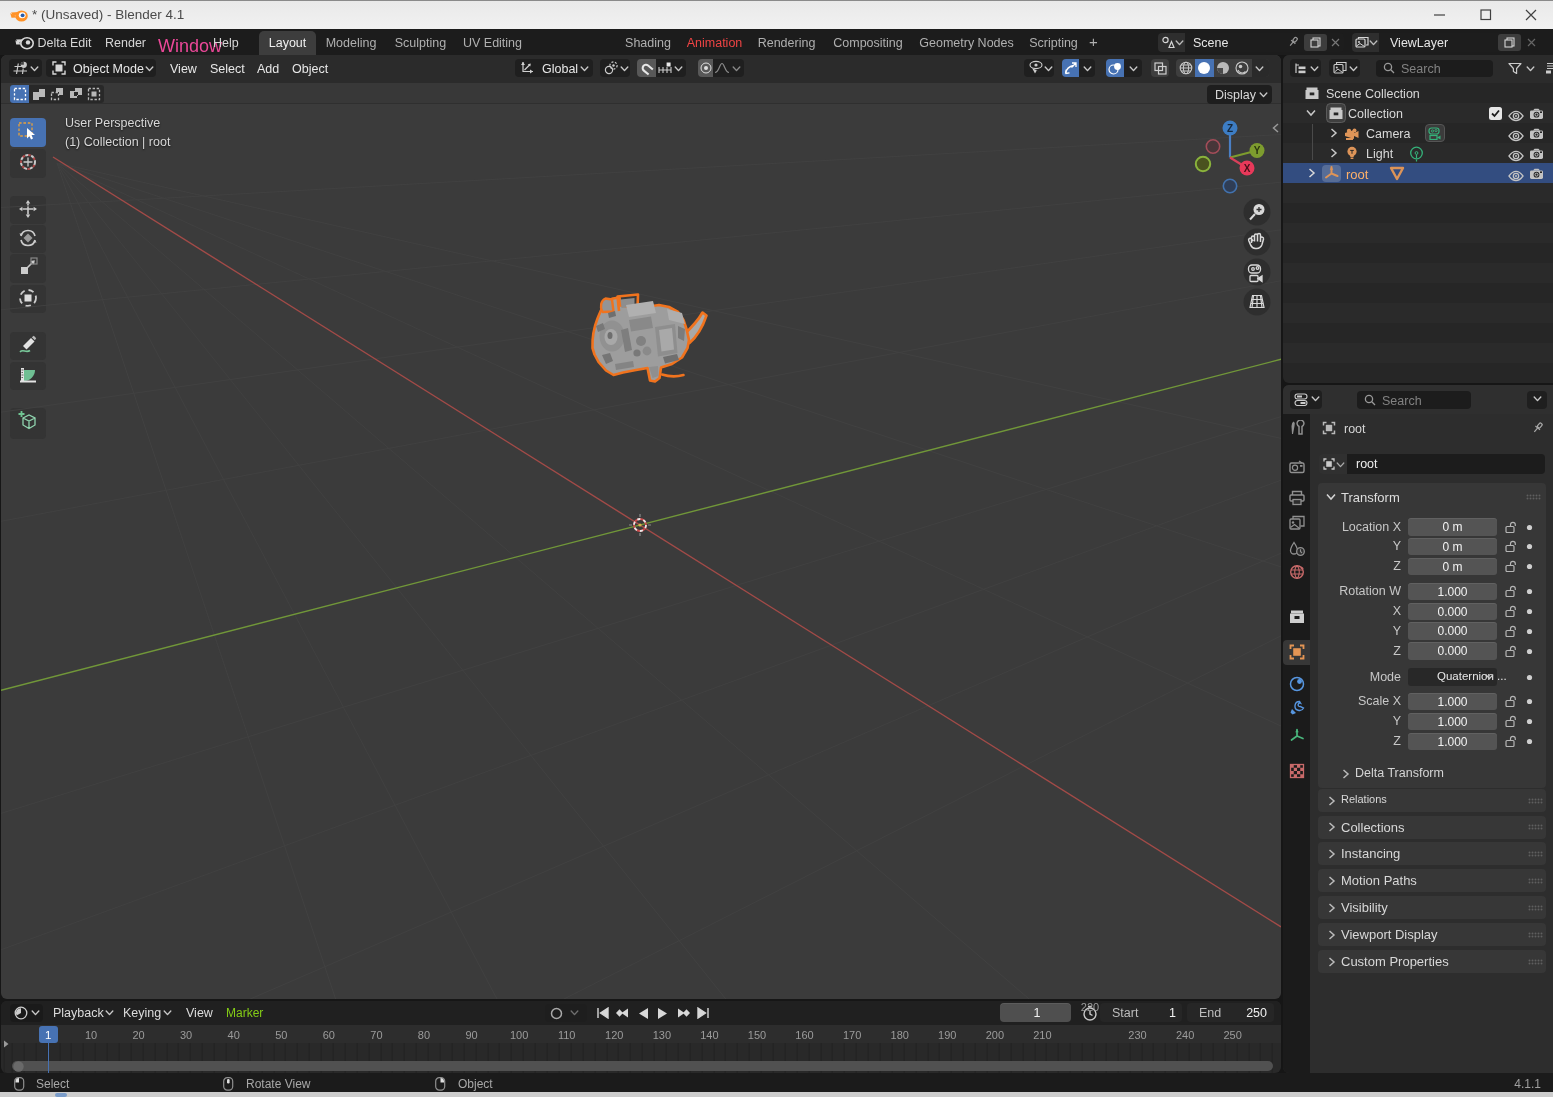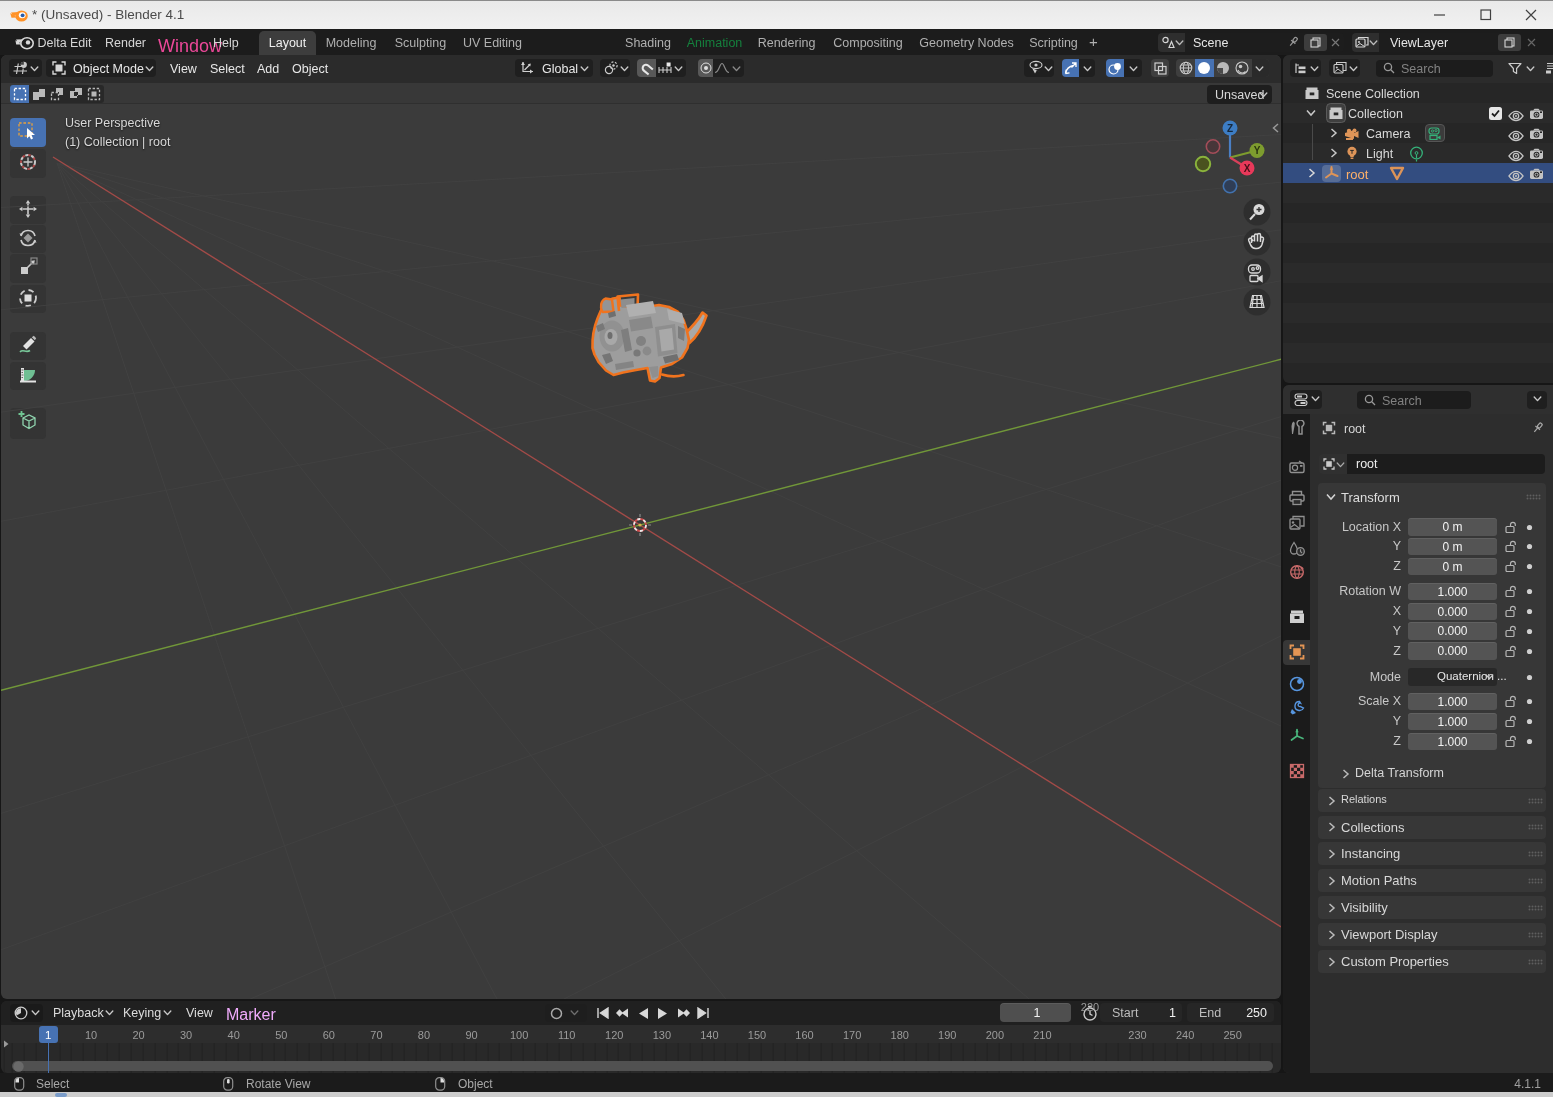--- a/index.html
+++ b/index.html
@@ -34,21 +34,21 @@
 <div style="position:absolute;left:105px;top:35.5px;font-size:12.5px;color:#d6d6d6;font-weight:400;white-space:nowrap;">Render</div>
 <div style="position:absolute;left:158px;top:35.5px;font-size:18px;color:#ec4899;font-weight:400;white-space:nowrap;">Window</div>
 <div style="position:absolute;left:213px;top:35.5px;font-size:12.5px;color:#d6d6d6;font-weight:400;white-space:nowrap;">Help</div>
 <div style="position:absolute;left:259px;top:31px;width:57px;height:24px;background:#3d3d3d;border-radius:5px 5px 0 0;"></div>
 <div style="position:absolute;left:287.5px;top:35.5px;transform:translateX(-50%);font-size:12.5px;color:#f0f0f0;white-space:nowrap;">Layout</div>
 <div style="position:absolute;left:351px;top:35.5px;transform:translateX(-50%);font-size:12.5px;color:#b0b0b0;white-space:nowrap;">Modeling</div>
 <div style="position:absolute;left:420.5px;top:35.5px;transform:translateX(-50%);font-size:12.5px;color:#b0b0b0;white-space:nowrap;">Sculpting</div>
 <div style="position:absolute;left:492.5px;top:35.5px;transform:translateX(-50%);font-size:12.5px;color:#b0b0b0;white-space:nowrap;">UV Editing</div>
 <div style="position:absolute;left:573.5px;top:35.5px;transform:translateX(-50%);font-size:12.5px;color:#b0b0b0;white-space:nowrap;margin-top:18px;">Texture Paint</div>
 <div style="position:absolute;left:648px;top:35.5px;transform:translateX(-50%);font-size:12.5px;color:#b0b0b0;white-space:nowrap;">Shading</div>
-<div style="position:absolute;left:714.5px;top:35.5px;transform:translateX(-50%);font-size:12.5px;color:#15803d;white-space:nowrap;">Animation</div>
+<div style="position:absolute;left:714.5px;top:35.5px;transform:translateX(-50%);font-size:12.5px;color:#ef4444;white-space:nowrap;">Animation</div>
 <div style="position:absolute;left:786.5px;top:35.5px;transform:translateX(-50%);font-size:12.5px;color:#b0b0b0;white-space:nowrap;">Rendering</div>
 <div style="position:absolute;left:868px;top:35.5px;transform:translateX(-50%);font-size:12.5px;color:#b0b0b0;white-space:nowrap;">Compositing</div>
 <div style="position:absolute;left:966.5px;top:35.5px;transform:translateX(-50%);font-size:12.5px;color:#b0b0b0;white-space:nowrap;">Geometry Nodes</div>
 <div style="position:absolute;left:1053.5px;top:35.5px;transform:translateX(-50%);font-size:12.5px;color:#b0b0b0;white-space:nowrap;">Scripting</div>
 <div style="position:absolute;left:1089px;top:33px;font-size:15px;color:#b0b0b0;font-weight:400;white-space:nowrap;">+</div>
 <div style="position:absolute;left:1158px;top:33px;width:186px;height:19px;background:#1d1d1d;border-radius:4px;"></div>
 <div style="position:absolute;left:1158px;top:33px;width:27px;height:19px;background:#2e2e2e;border-radius:4px 0 0 4px;"></div>
 <svg style="position:absolute;left:1161px;top:36px" width="14" height="13" viewBox="0 0 14 13">
       <circle cx="4.5" cy="4" r="2.6" fill="none" stroke="#d5d5d5" stroke-width="1.2"></circle>
 <path d="M8 11.5 L10.5 5.5 L13 11.5 Z" fill="none" stroke="#d5d5d5" stroke-width="1.2"></path>
@@ -232,21 +232,21 @@
       <path d="M6 1 h7 v7 h-4 v-3 h-3 Z" fill="#b8b8b8"></path>
     </svg>
 <svg style="position:absolute;left:68.5px;top:87px" width="14" height="14" viewBox="0 0 14 14">
       <path d="M1 4 h5 v-3 h7 v7 h-5 v3 h-7 Z M5 5 h4 v4 h-4 Z" fill="#b8b8b8" fill-rule="evenodd"></path>
     </svg>
 <svg style="position:absolute;left:87px;top:87px" width="14" height="14" viewBox="0 0 14 14">
       <rect x="1.5" y="1.5" width="11" height="11" stroke="#b8b8b8" fill="none" stroke-dasharray="2.4 1.7" stroke-width="1.3"></rect>
       <rect x="4.5" y="4.5" width="5" height="5" fill="#b8b8b8"></rect>
     </svg>
 <div style="position:absolute;left:1207px;top:85px;width:65px;height:18.5px;background:#1e1e1e;border-radius:4px;"></div>
-<div style="position:absolute;left:1215px;top:88px;font-size:12.5px;color:#d9d9d9;font-weight:400;white-space:nowrap;">Unsaved</div>
+<div style="position:absolute;left:1215px;top:88px;font-size:12.5px;color:#d9d9d9;font-weight:400;white-space:nowrap;">Display</div>
 <svg style="position:absolute;left:1259px;top:92px" width="9" height="6" viewBox="0 0 9 6">
       <path d="M1.2 1 L4.5 4.6 L7.8 1" fill="none" stroke="#c9c9c9" stroke-width="1.4" stroke-linecap="round" stroke-linejoin="round"></path>
     </svg>
 <div style="position:absolute;left:10px;top:118px;width:35.5px;height:28.5px;background:#4772b3;border-radius:4px;"></div>
     <svg style="position:absolute;left:18px;top:122px" width="20" height="20" viewBox="0 0 20 20">
       <rect x="1" y="1" width="13" height="13" fill="none" stroke="#e8a13c" stroke-width="1.3" stroke-dasharray="2.6 1.8"></rect>
 <path d="M9 6 L9 16.5 L11.5 14 L13 17.5 L15 16.5 L13.5 13 L17 13 Z" fill="#fff"></path>
     </svg>
 <div style="position:absolute;left:10px;top:149.3px;width:35.5px;height:28.5px;background:#343434;border-radius:4px;"></div>
     <svg style="position:absolute;left:18px;top:152px" width="20" height="20" viewBox="0 0 20 20">
@@ -918,21 +918,21 @@
     </svg>
 <div style="position:absolute;left:53px;top:1006px;font-size:12.5px;color:#dcdcdc;font-weight:400;white-space:nowrap;">Playback</div>
 <svg style="position:absolute;left:105px;top:1010px" width="9" height="6" viewBox="0 0 9 6">
       <path d="M1.2 1 L4.5 4.6 L7.8 1" fill="none" stroke="#c9c9c9" stroke-width="1.4" stroke-linecap="round" stroke-linejoin="round"></path>
     </svg>
 <div style="position:absolute;left:123px;top:1006px;font-size:12.5px;color:#dcdcdc;font-weight:400;white-space:nowrap;">Keying</div>
 <svg style="position:absolute;left:163px;top:1010px" width="9" height="6" viewBox="0 0 9 6">
       <path d="M1.2 1 L4.5 4.6 L7.8 1" fill="none" stroke="#c9c9c9" stroke-width="1.4" stroke-linecap="round" stroke-linejoin="round"></path>
     </svg>
 <div style="position:absolute;left:186px;top:1006px;font-size:12.5px;color:#dcdcdc;font-weight:400;white-space:nowrap;">View</div>
-<div style="position:absolute;left:226px;top:1006px;font-size:16px;color:#f0abfc;font-weight:400;white-space:nowrap;">Marker</div>
+<div style="position:absolute;left:226px;top:1006px;font-size:12px;color:#84cc16;font-weight:400;white-space:nowrap;">Marker</div>
 <div style="position:absolute;left:545px;top:1003.5px;width:42px;height:18.5px;background:#1e1e1e;border-radius:4px;"></div>
 <svg style="position:absolute;left:550px;top:1006.5px" width="13" height="13" viewBox="0 0 13 13">
       <circle cx="6.5" cy="6.5" r="5" fill="none" stroke="#a9a9a9" stroke-width="1.5"></circle>
     </svg>
 <svg style="position:absolute;left:570px;top:1010px" width="9" height="6" viewBox="0 0 9 6">
       <path d="M1.2 1 L4.5 4.6 L7.8 1" fill="none" stroke="#6f6f6f" stroke-width="1.4" stroke-linecap="round" stroke-linejoin="round"></path>
     </svg>
 <svg style="position:absolute;left:596px;top:1007px" width="13" height="12" viewBox="0 0 13 12">
       <path d="M2 1 V11 M12 1 L4.5 6 L12 11 Z" fill="#d8d8d8" stroke="#d8d8d8" stroke-width="1.4"></path>
     </svg>

